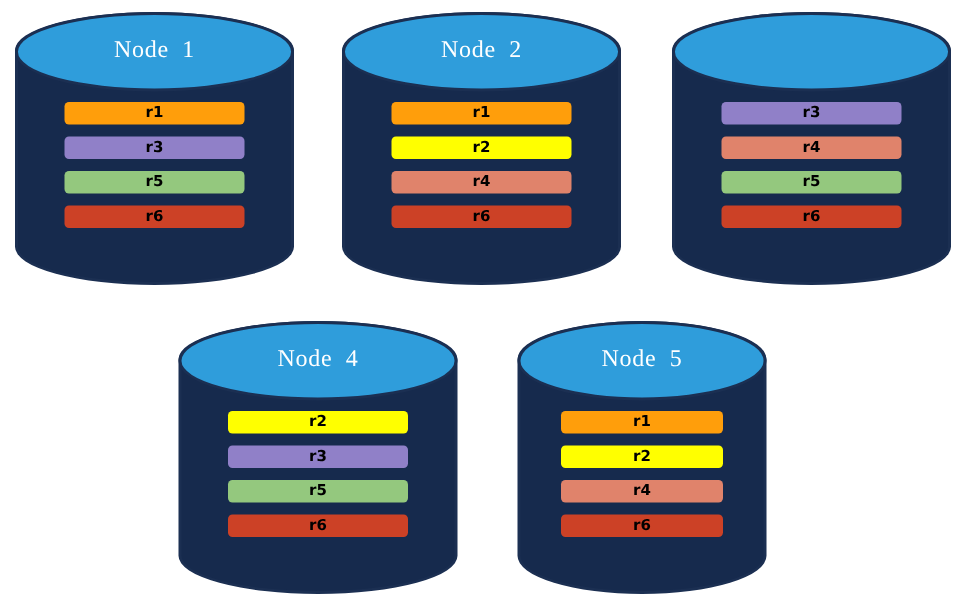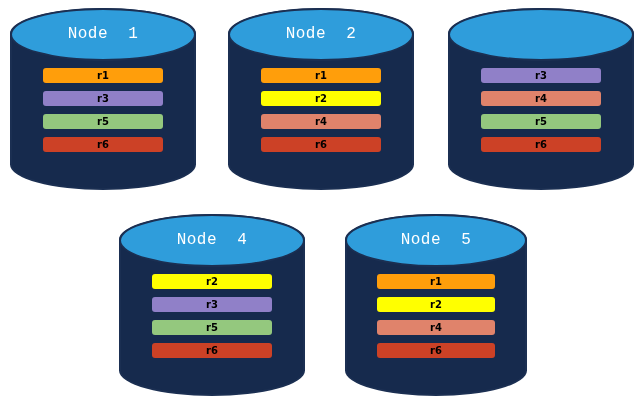--- a/index.html
+++ b/index.html
@@ -45,21 +45,21 @@
   .node-label {
     position: absolute;
     left: 0;
     top: 0;
     width: 100%;
     height: 29%;
     display: flex;
     align-items: center;
     justify-content: center;
     color: #ffffff;
-    font-family: Liberation Mono, monospace;
+    font-family: Liberation Serif, serif;
     font-size: 16px;
     letter-spacing: 0.5px;
     white-space: pre;
     z-index: 4;
     pointer-events: none;
   }
 
   
   .bars {
     position: absolute;
@@ -126,21 +126,21 @@
       <div class="cyl-body" style="background: rgb(22, 42, 77); border-color: rgb(27, 47, 82);"></div>
       <div class="cyl-top" style="background: rgb(47, 157, 219); border-color: rgb(27, 47, 82);"></div>
       <div class="node-label" style="color: rgb(255, 255, 255);">Node  4</div>
       <div class="bars" style="top: 60px;">
         <div class="bar" style="background: rgb(255, 255, 0); color: rgb(0, 0, 0);">r2</div>
         <div class="bar" style="background: rgb(144, 128, 200); color: rgb(0, 0, 0);">r3</div>
         <div class="bar" style="background: rgb(148, 200, 126); color: rgb(0, 0, 0);">r5</div>
         <div class="bar" style="background: rgb(204, 65, 38); color: rgb(0, 0, 0);">r6</div>
       </div>
     </div>
-    <div class="node" style="left: 345px; top: 214px; width: 166px; height: 182px; padding-left: 16px;">
+    <div class="node" style="left: 345px; top: 214px; width: 166px; height: 182px;">
       <div class="cyl-body" style="background: rgb(22, 42, 77); border-color: rgb(27, 47, 82);"></div>
       <div class="cyl-top" style="background: rgb(47, 157, 219); border-color: rgb(27, 47, 82);"></div>
       <div class="node-label" style="color: rgb(255, 255, 255);">Node  5</div>
       <div class="bars" style="top: 60px;">
         <div class="bar" style="background: rgb(255, 158, 11); color: rgb(0, 0, 0);">r1</div>
         <div class="bar" style="background: rgb(255, 255, 0); color: rgb(0, 0, 0);">r2</div>
         <div class="bar" style="background: rgb(224, 131, 107); color: rgb(0, 0, 0);">r4</div>
         <div class="bar" style="background: rgb(204, 65, 38); color: rgb(0, 0, 0);">r6</div>
       </div>
     </div>

